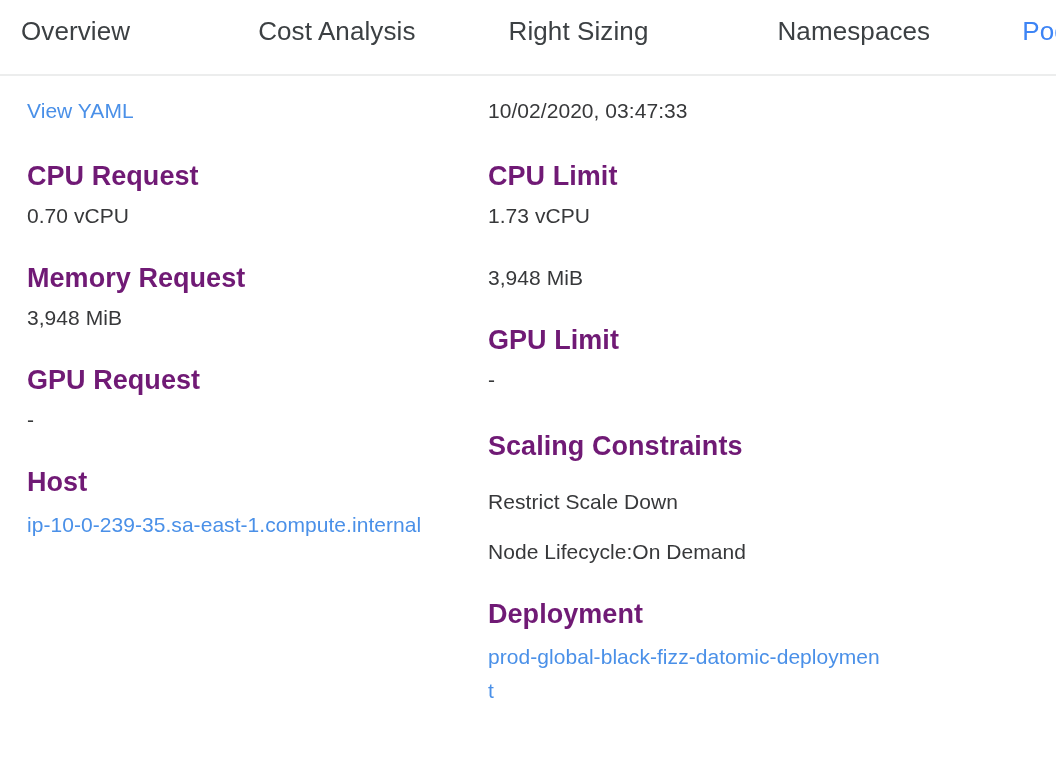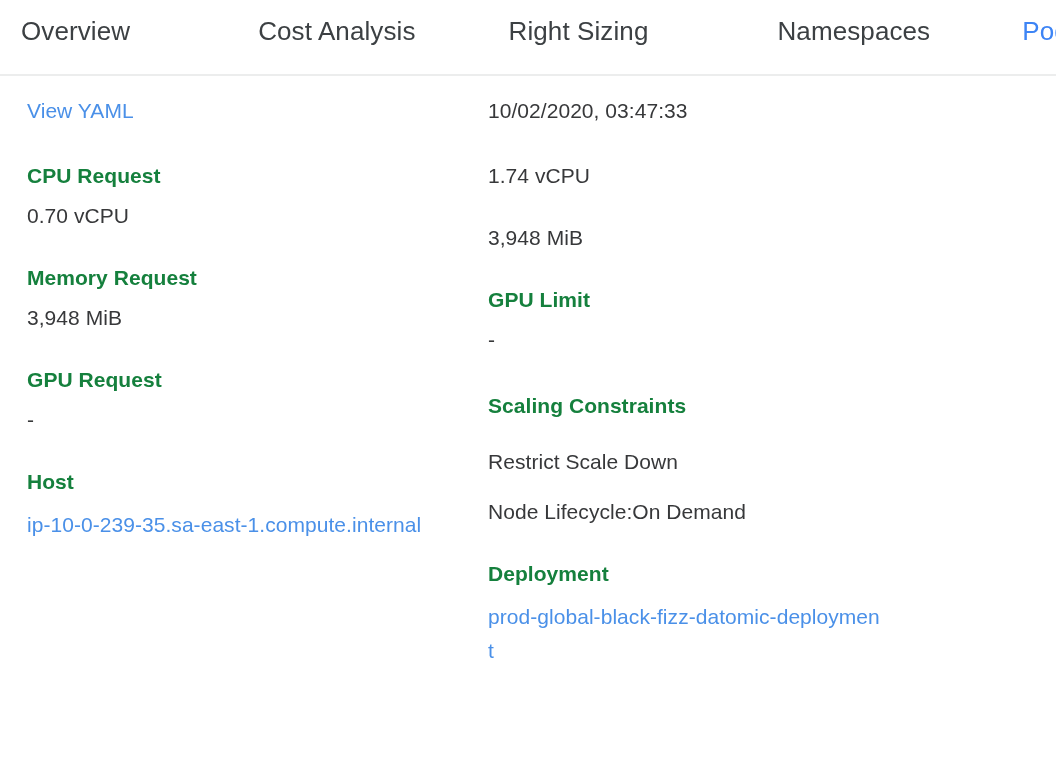--- a/index.html
+++ b/index.html
@@ -66,24 +66,24 @@
   .col {
     position: absolute;
     top: 18px;
   }
   .col-left  { left: 27px;  width: 395px; }
   .col-right { left: 464px; width: 395px; margin-left: 24px; }
 
   .field { margin: 0 0 0 0; }
 
   .label {
-    font-size: 21px;
+    font-size: 27px;
     line-height: 28px;
     font-weight: 700;
-    color: #15803d;
+    color: #701a75;
     letter-spacing: 0.05px;
   }
   .value {
     font-size: 21px;
     line-height: 28px;
     font-weight: 400;
     color: #37383a;
     letter-spacing: 0.05px;
     word-break: break-all;
   }
@@ -173,21 +173,22 @@
 
     </div>
 
     <div class="col col-right">
 
       <div class="field row-top">
         <div class="value" style="line-height:34px;">10/02/2020, 03:47:33</div>
       </div>
 
       <div class="field gap-section">
-        <div class="value gap-value">1.74 vCPU</div>
+        <div class="label">CPU Limit</div>
+        <div class="value gap-value">1.73 vCPU</div>
       </div>
 
       <div class="field gap-section">
         <div class="value gap-value">3,948 MiB</div>
       </div>
 
       <div class="field gap-section">
         <div class="label">GPU Limit</div>
         <div class="value gap-value">-</div>
       </div>

